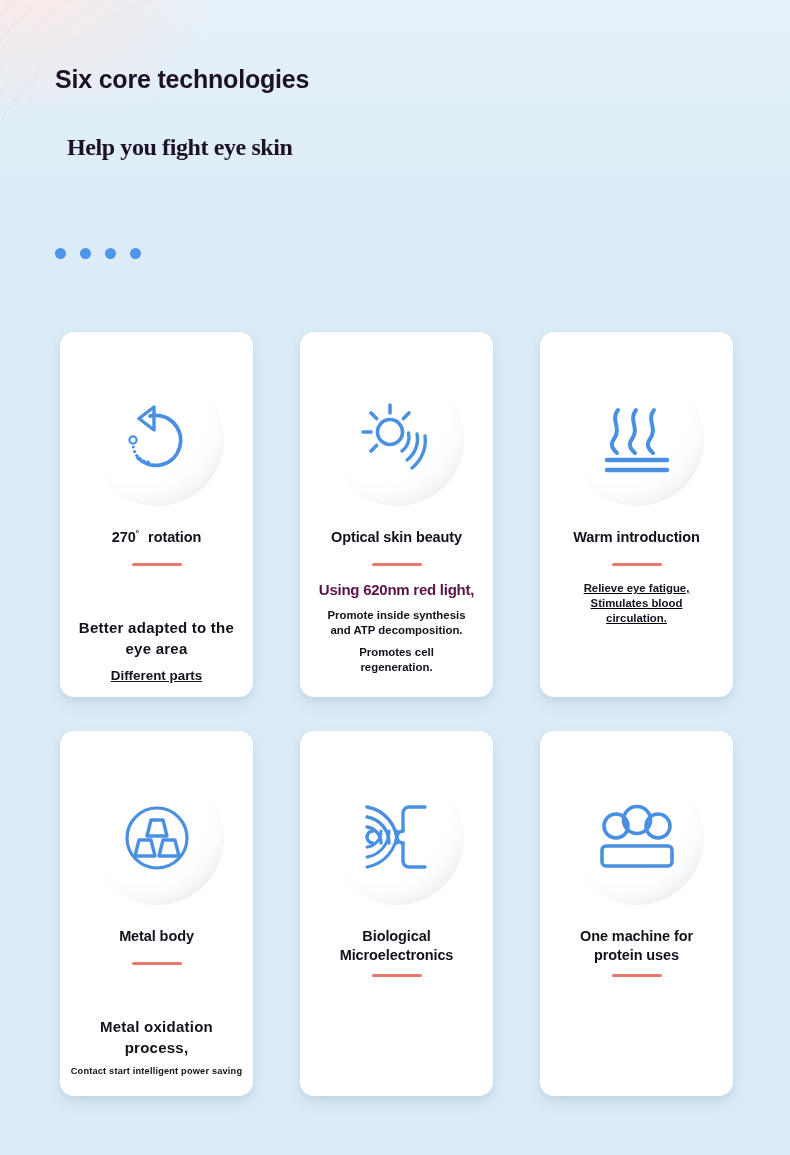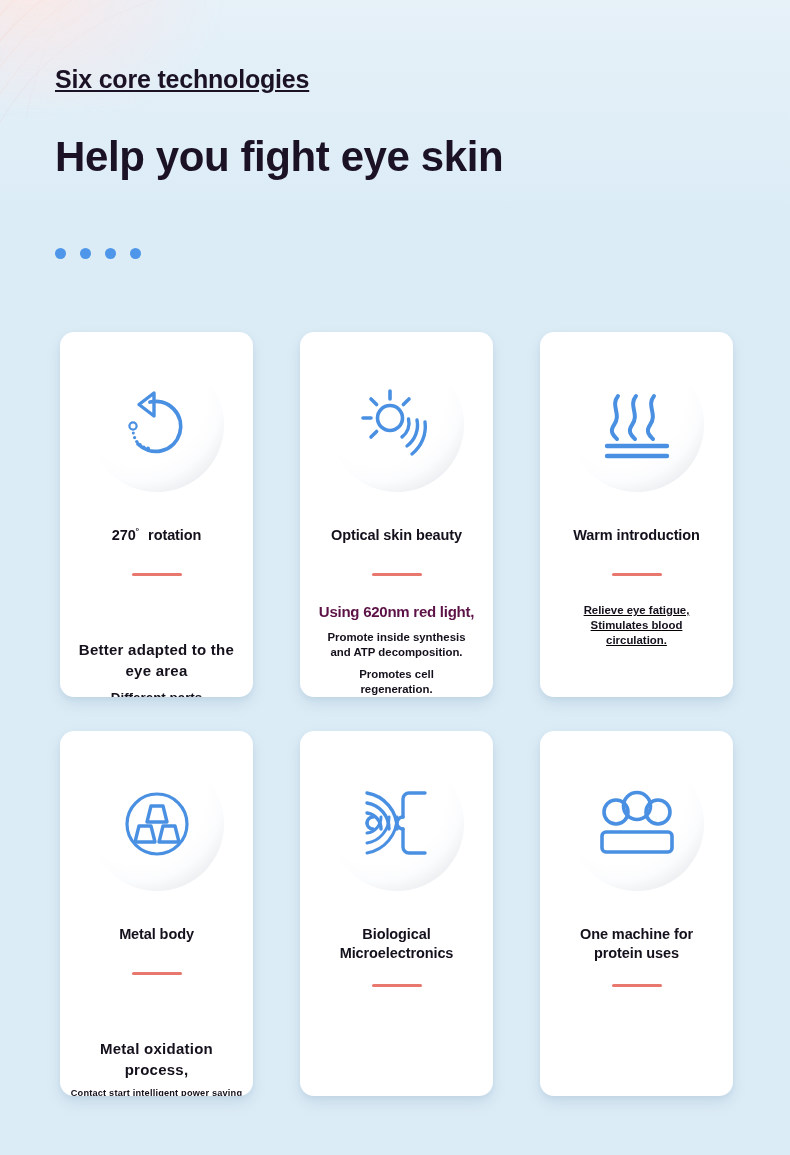--- a/index.html
+++ b/index.html
@@ -51,29 +51,29 @@
     top: 66px;
     width: 600px;
   }
   .title-1 {
     font-size: 25px;
     font-weight: bold;
     color: #1b1226;
     letter-spacing: -.2px;
     line-height: 1.1;
     margin: 0;
-    text-decoration: underline;
   }
   .title-2 {
-    font-size: 42px;
+    font-size: 24px;
     font-weight: bold;
     color: #1b1226;
     letter-spacing: -.4px;
     line-height: 1.1;
-    margin: 40px 0 0 0;
+    margin: 40px 0 0 12px;
+    font-family: Liberation Serif, serif;
   }
 
   
   .dots {
     position: absolute;
     left: 55px;
     top: 248px;
     display: flex;
     gap: 14px;
   }
@@ -100,23 +100,22 @@
     width: 193px;
     height: 365px;
     background: #ffffff;
     border-radius: 14px;
     box-shadow: 0 7px 14px rgba(120,155,185,.20),
                 0 2px 5px rgba(120,155,185,.12);
     display: flex;
     flex-direction: column;
     align-items: center;
     box-sizing: border-box;
-    padding-top: 26px;
+    padding-top: 40px;
     overflow: hidden;
-    gap: 12px;
   }
 
   
   .sphere {
     position: relative;
     width: 134px;
     height: 134px;
     border-radius: 50%;
     background:
       radial-gradient(circle at 36% 30%,

